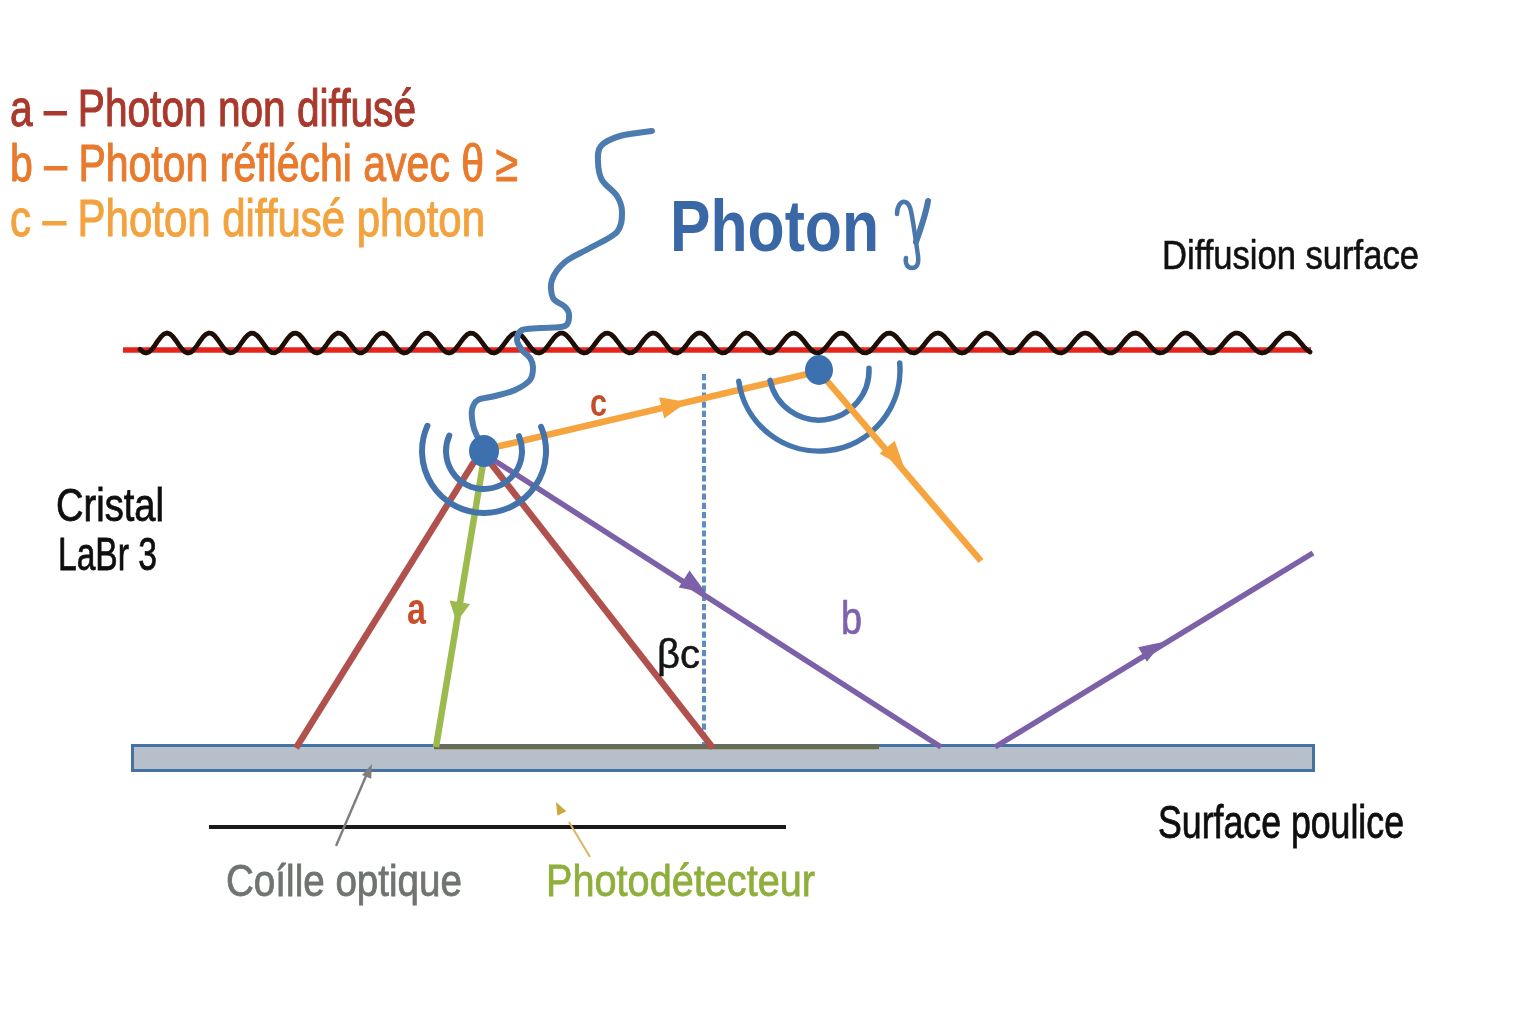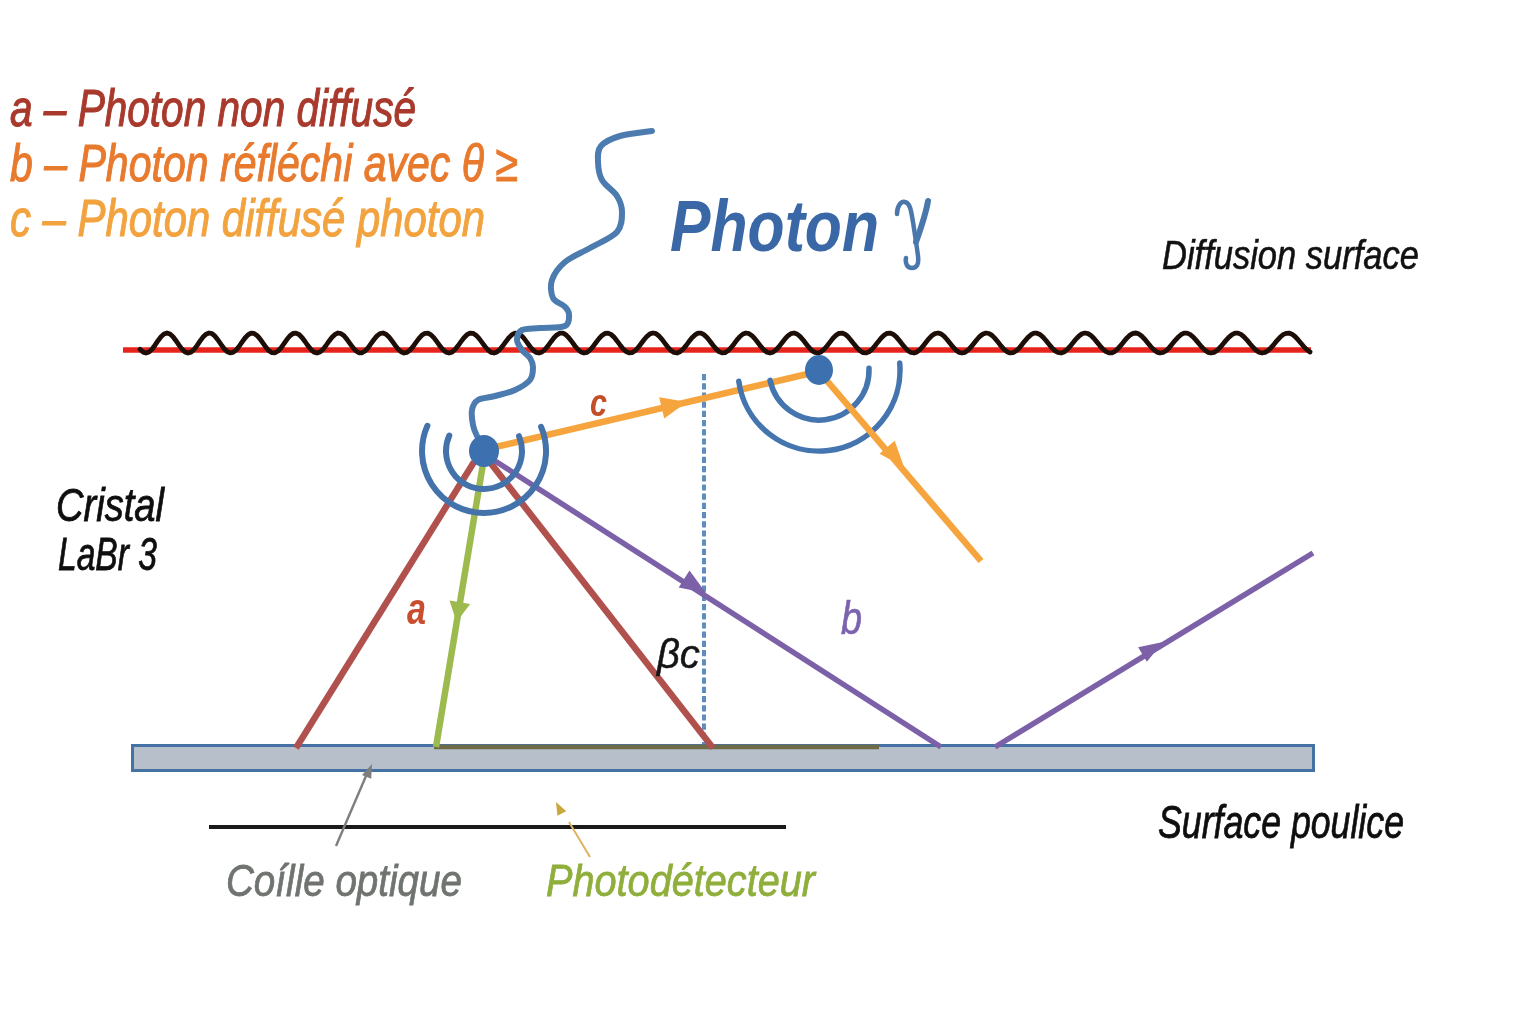--- a/index.html
+++ b/index.html
@@ -1,17 +1,17 @@
 <!DOCTYPE html>
 <html><head>
 <meta charset="utf-8">
 <style>
   html,body { margin:0; padding:0; background:#ffffff; }
   .stage { position:relative; width:1536px; height:924px; overflow:hidden;
-           font-family:"Liberation Sans", sans-serif;font-style:italic; }
+           font-family:"Liberation Sans", sans-serif; }
   svg { position:absolute; left:0; top:0; }
   text { font-family:"Liberation Sans", sans-serif; }
 </style>
 </head>
 <body>
 <div class="stage">
 <svg width="1536" height="1024" viewBox="0 0 1536 1024">
   <rect x="0" y="0" width="1536" height="1024" fill="#ffffff"></rect>
 
   <line x1="123" y1="350" x2="1311" y2="350" stroke="#e6241c" stroke-width="5.5"></line>

